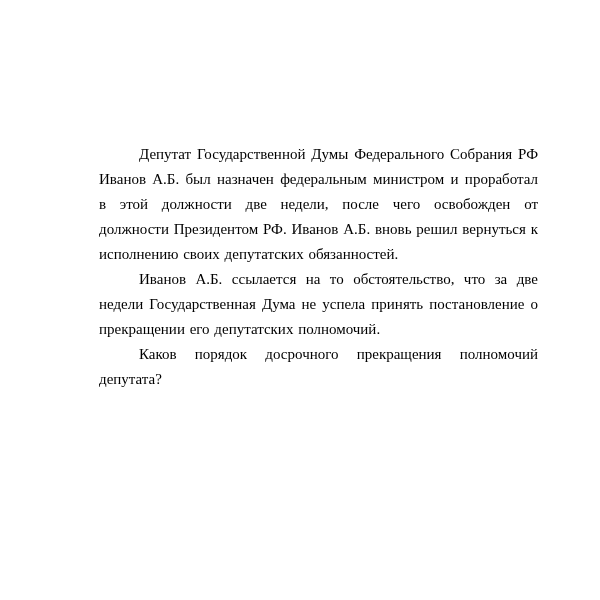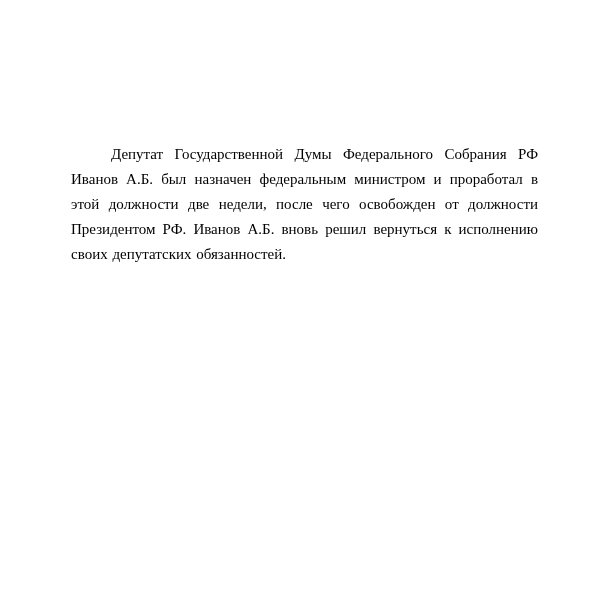--- a/index.html
+++ b/index.html
@@ -6,34 +6,36 @@
     margin: 0;
     padding: 0;
     width: 600px;
     height: 600px;
     background: #ffffff;
   }
   .page {
     box-sizing: border-box;
     width: 600px;
     height: 600px;
-    padding: 142px 62px 0 71px;
+    padding: 142px 62px 0 99px;
     background: #ffffff;
     color: #000000;
     font-family: "Liberation Serif", "DejaVu Serif", serif;
     font-size: 15px;
     line-height: 25px;
     overflow: hidden;
   }
   .para {
     margin: 0;
     text-indent: 40px;
     text-align: justify;
     text-align-last: left;
     word-spacing: 1px;
   }
 </style>
 </head>
 <body>
 
 <div class="page">
   <p class="para">Депутат Государственной Думы Федерального Собрания РФ Иванов А.Б. был назначен федеральным министром и проработал в этой должности две недели, после чего освобожден от должности Президентом РФ. Иванов А.Б. вновь решил вернуться к исполнению своих депутатских обязанностей.</p>
+  <p class="para">Иванов А.Б. ссылается на то обстоятельство, что за две недели Государственная Дума не успела принять постановление о прекращении его депутатских полномочий.</p>
+  <p class="para">Каков порядок досрочного прекращения полномочий депутата?</p>
 </div>
 
 </body></html>

